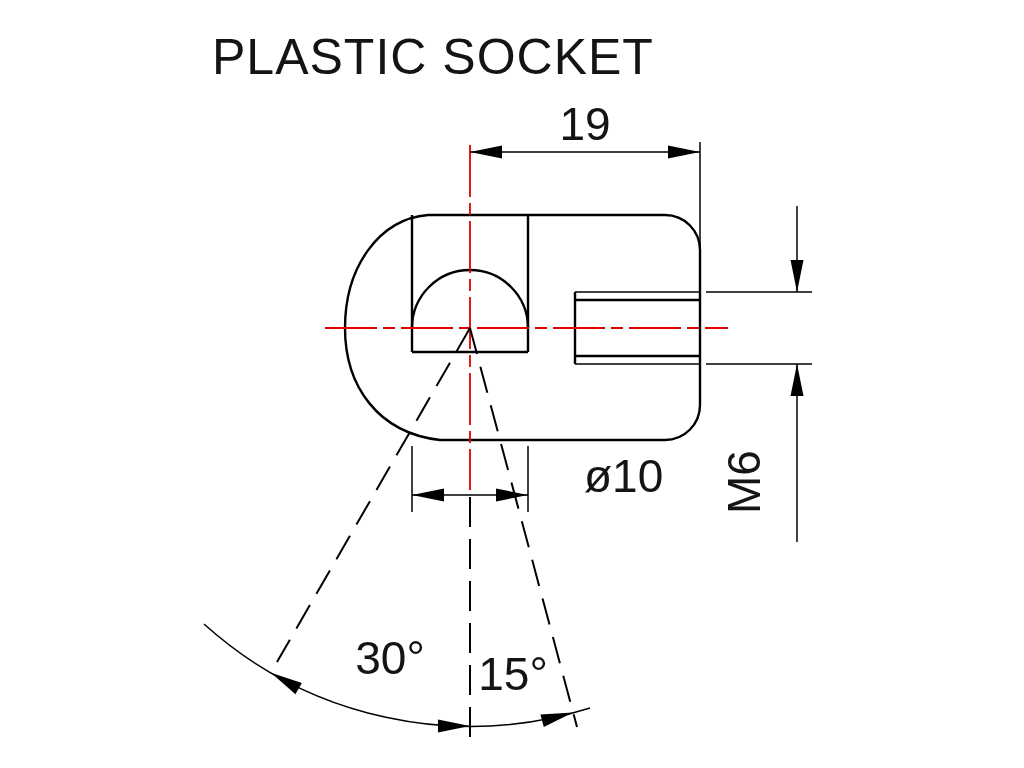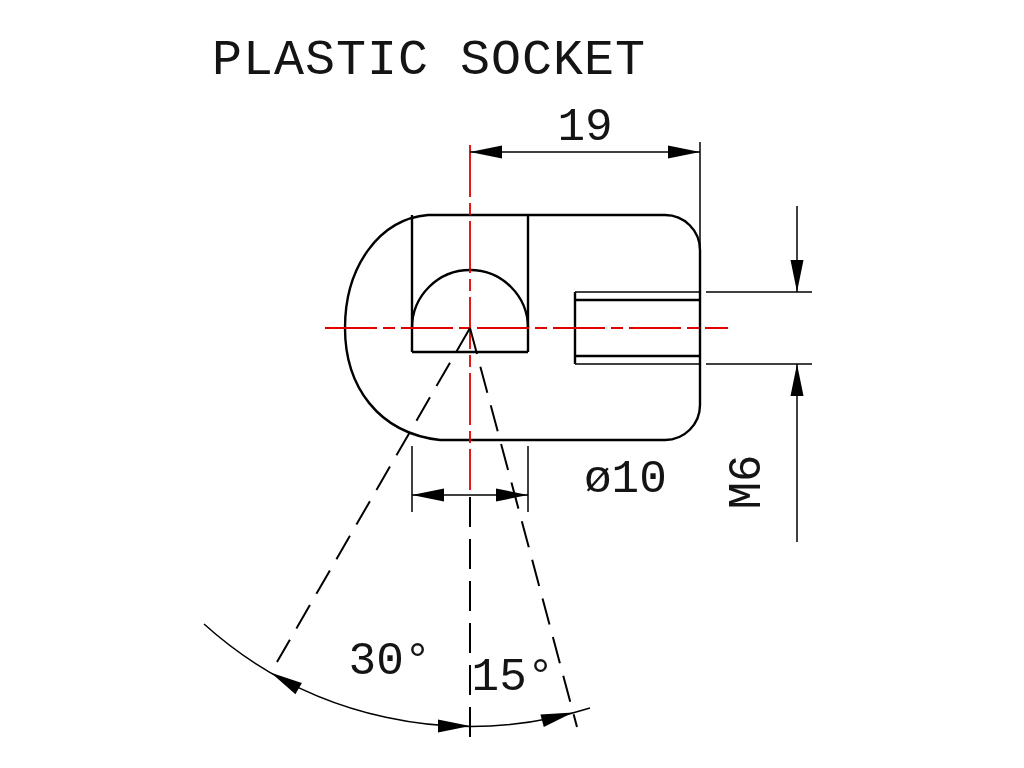--- a/index.html
+++ b/index.html
@@ -1,18 +1,18 @@
 <!DOCTYPE html>
 <html><head>
 <meta charset="utf-8">
 <style>
   html,body{margin:0;padding:0;background:#ffffff;}
   .stage{
     position:relative;width:940px;height:768px;background:#ffffff;overflow:hidden;
-    font-family:Liberation Mono, monospace;
+    font-family:Liberation Sans, sans-serif;
   }
   svg{display:block;}
   text{fill:#141414;}
   .title-text{font-size:50px;letter-spacing:1px;}
   .dim-text{font-size:46px;}
 </style>
 </head>
 <body>
 
 <div class="stage">

